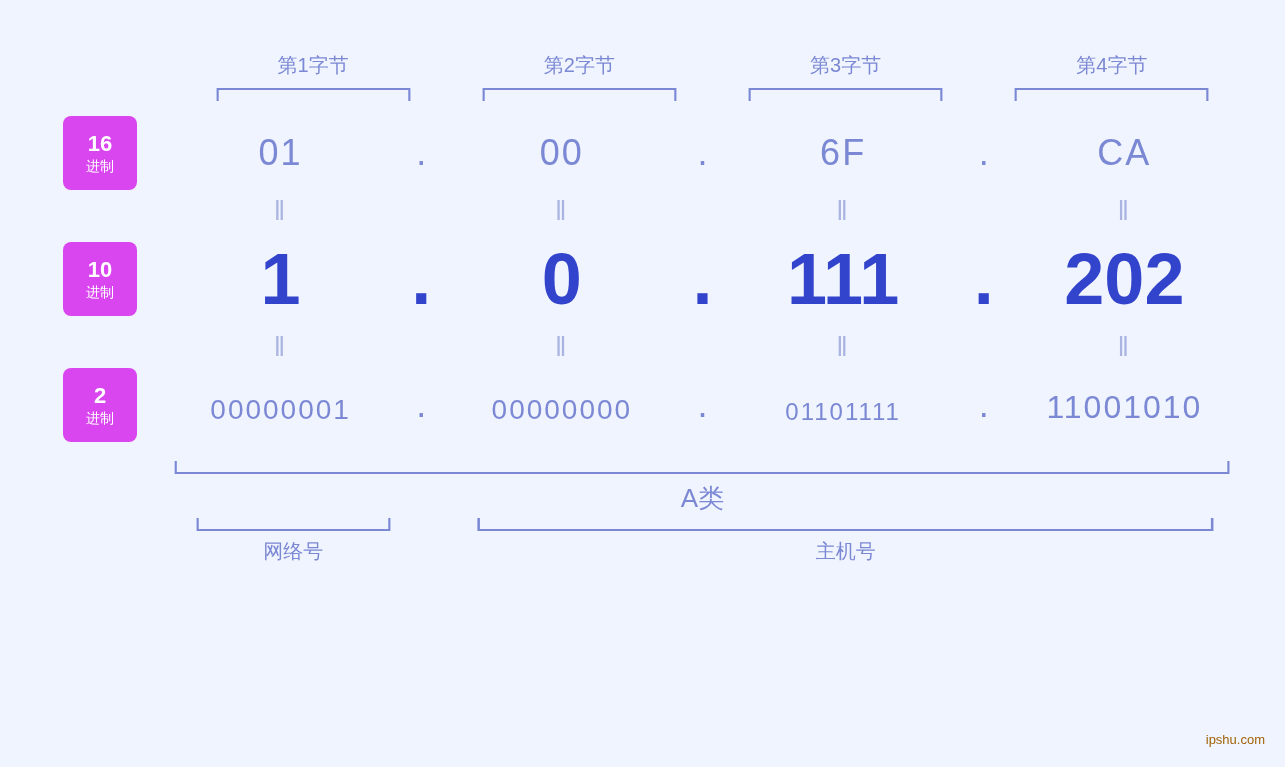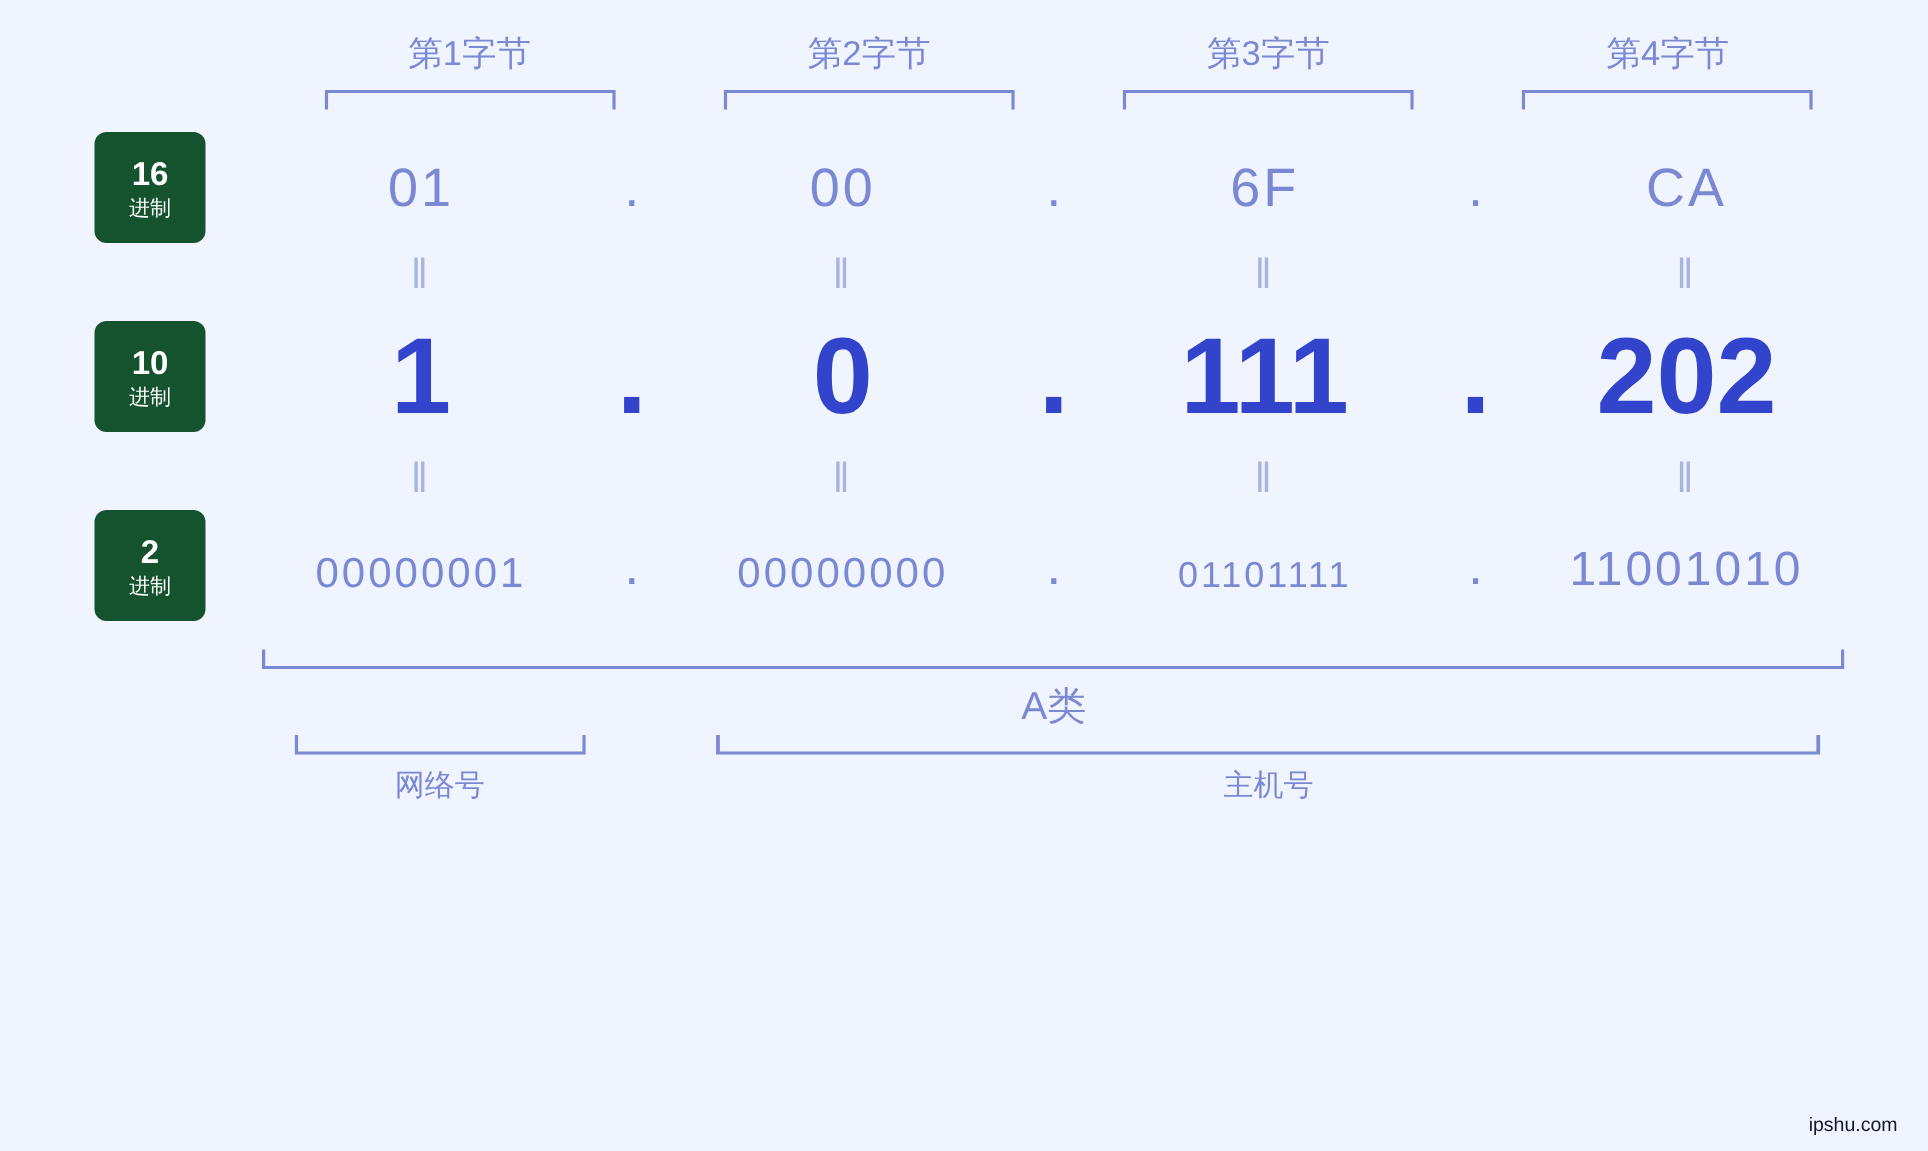--- a/index.html
+++ b/index.html
@@ -27,23 +27,24 @@
       display: flex;
       width: 100%;
       padding-left: 140px;
       margin-bottom: 0px;
     }
 
     .col-header {
       flex: 1;
       text-align: center;
       color: #7b88d4;
-      font-size: 23px;
+      font-size: 20px;
       font-weight: 400;
       padding-bottom: 6px;
+      margin-top: 32px;
     }
 
     
     .bracket-row {
       display: flex;
       width: 100%;
       padding-left: 140px;
       margin-bottom: 10px;
     }
 
@@ -67,21 +68,21 @@
 
     .row-label {
       width: 120px;
       flex-shrink: 0;
       display: flex;
       align-items: center;
       justify-content: center;
     }
 
     .label-box {
-      background: #14532d;
+      background: #d946ef;
       color: white;
       border-radius: 8px;
       width: 74px;
       height: 74px;
       display: flex;
       flex-direction: column;
       align-items: center;
       justify-content: center;
       font-size: 22px;
       font-weight: bold;
@@ -170,23 +171,23 @@
 
     .bottom-bracket-label {
       color: #7b88d4;
       font-size: 20px;
       text-align: center;
       margin-top: 4px;
     }
 
     .watermark {
       position: absolute;
-      bottom: 10px;
+      bottom: 20px;
       right: 20px;
-      color: #0f172a;
+      color: #a16207;
       font-size: 13px;
     }
   </style>
 </head>
 <body>
 
 <div class="main-container">
 
   <div class="col-headers">
     <div class="col-header">第1字节</div>

